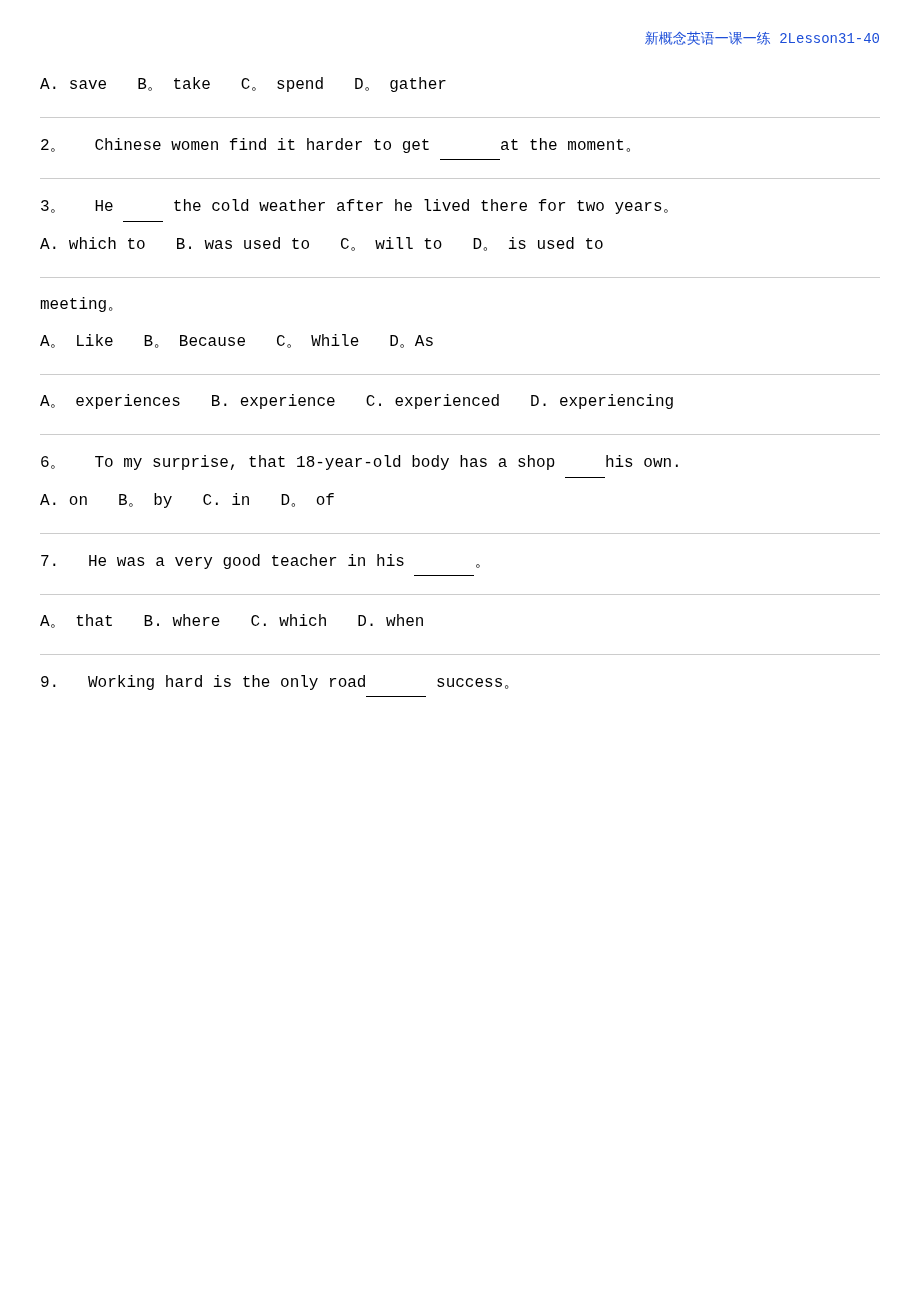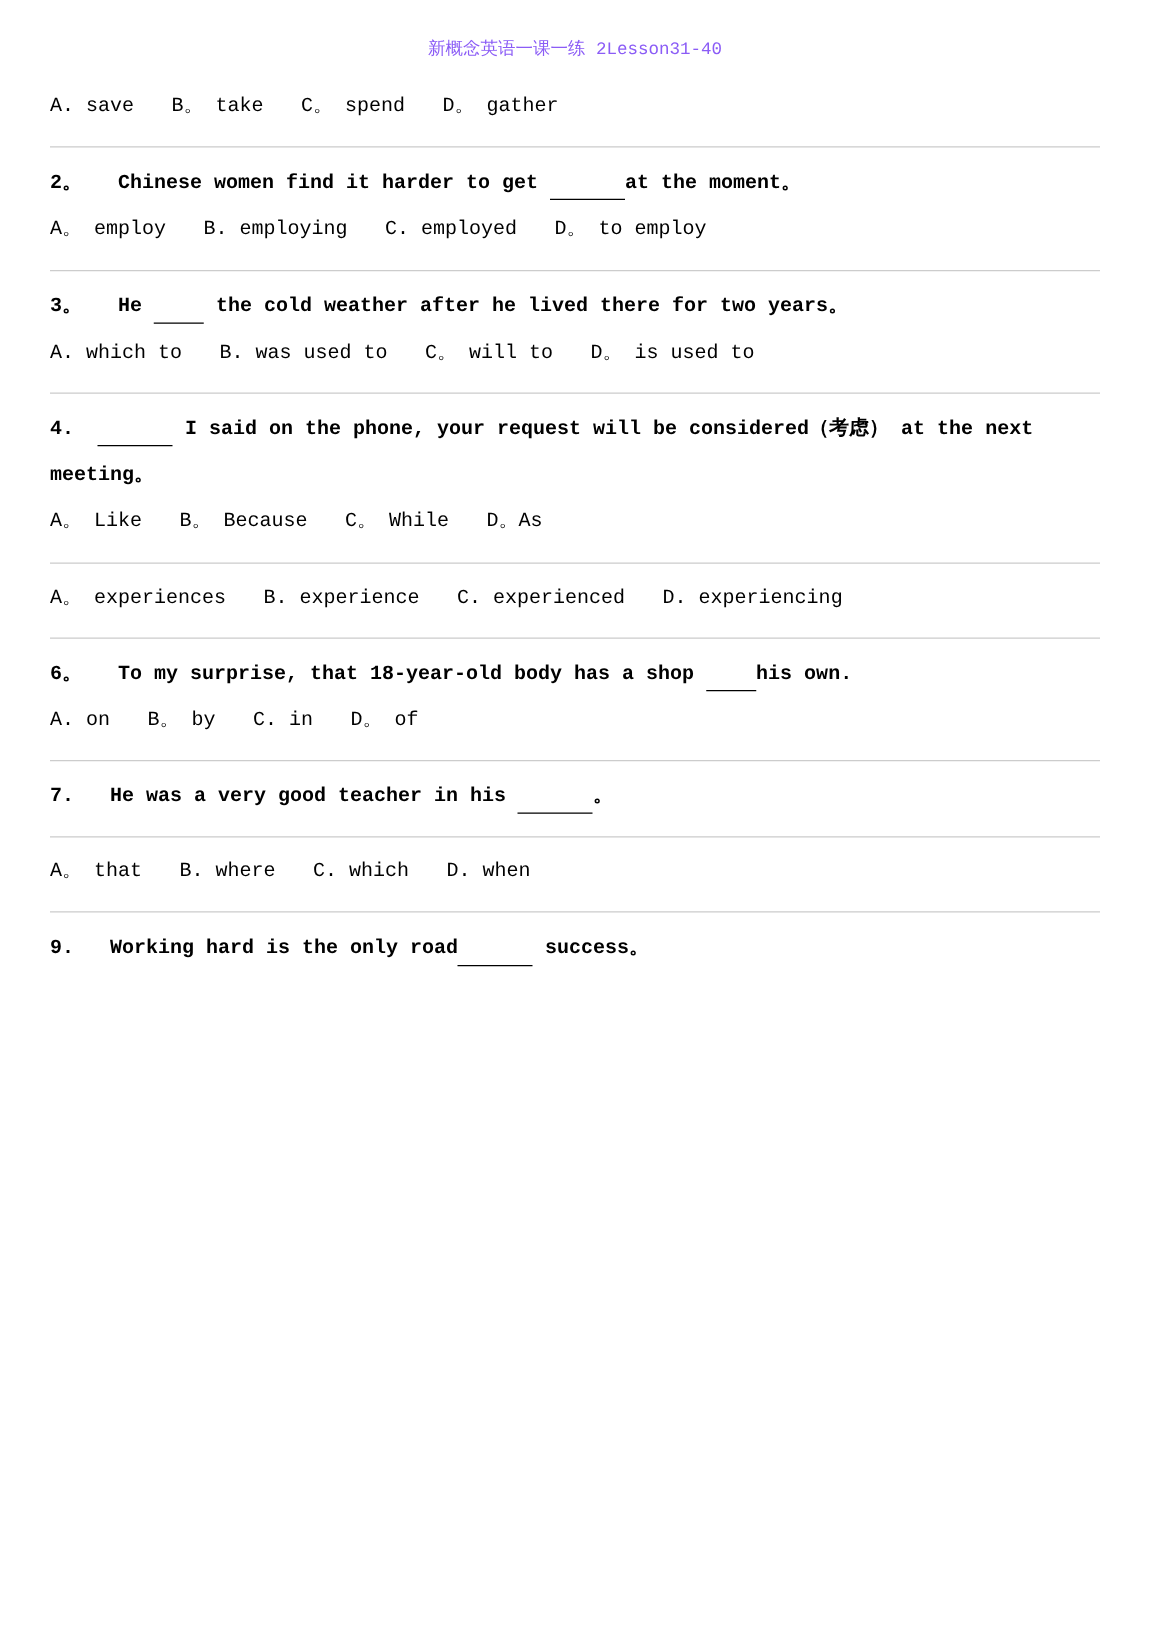--- a/index.html
+++ b/index.html
@@ -11,32 +11,31 @@
       background: #ffffff;
       font-family: 'Courier New', Courier, monospace;
       font-size: 16px;
       color: #000000;
       width: 920px;
       min-height: 1302px;
       padding: 30px 40px 40px 40px;
       position: relative;
     }
     .page-header {
-      text-align: center;
+      text-align: right;
       font-size: 14px;
       margin-bottom: 24px;
-      color: #8b5cf6;
+      color: #1d4ed8;
     }
     .question-block {
       margin-bottom: 18px;
     }
     .question-text {
       margin-bottom: 10px;
       line-height: 1.7;
-      font-weight: bold;
     }
     .options-row {
       display: flex;
       flex-wrap: wrap;
       gap: 0 30px;
       margin-bottom: 6px;
       line-height: 1.7;
       font-family: Liberation Mono, monospace;
     }
     .option-item {
@@ -71,50 +70,40 @@
   </div>
 </div>
 
 <hr class="divider">
 
 <div class="question-block">
   <div class="question-text">
     <span>2。</span>
     &nbsp; Chinese women find it harder to get <span class="blank blank-long">&nbsp;&nbsp;&nbsp;&nbsp;</span>at the moment。
   </div>
-  <div class="options-row">
-    <span class="option-item">A。 employ</span>
-    <span class="option-item">B. employing</span>
-    <span class="option-item">C. employed</span>
-    <span class="option-item">D。 to employ</span>
-  </div>
 </div>
 
 <hr class="divider">
 
 <div class="question-block">
   <div class="question-text">
     <span>3。</span>
     &nbsp; He <span class="blank">&nbsp;&nbsp;&nbsp;</span> the cold weather after he lived there for two years。
   </div>
   <div class="options-row">
     <span class="option-item">A. which to</span>
     <span class="option-item">B. was used to</span>
     <span class="option-item">C。 will to</span>
     <span class="option-item">D。 is used to</span>
   </div>
 </div>
 
 <hr class="divider">
 
 <div class="question-block">
-  <div class="question-text">
-    <span>4.</span>
-    &nbsp;<span class="blank blank-long">&nbsp;&nbsp;&nbsp;&nbsp;&nbsp;</span> I said on the phone,  your request will be considered（考虑） at the next
-  </div>
   <div class="question-text">
     meeting。
   </div>
   <div class="options-row">
     <span class="option-item">A。 Like</span>
     <span class="option-item">B。 Because</span>
     <span class="option-item">C。 While</span>
     <span class="option-item">D。As</span>
   </div>
 </div>

